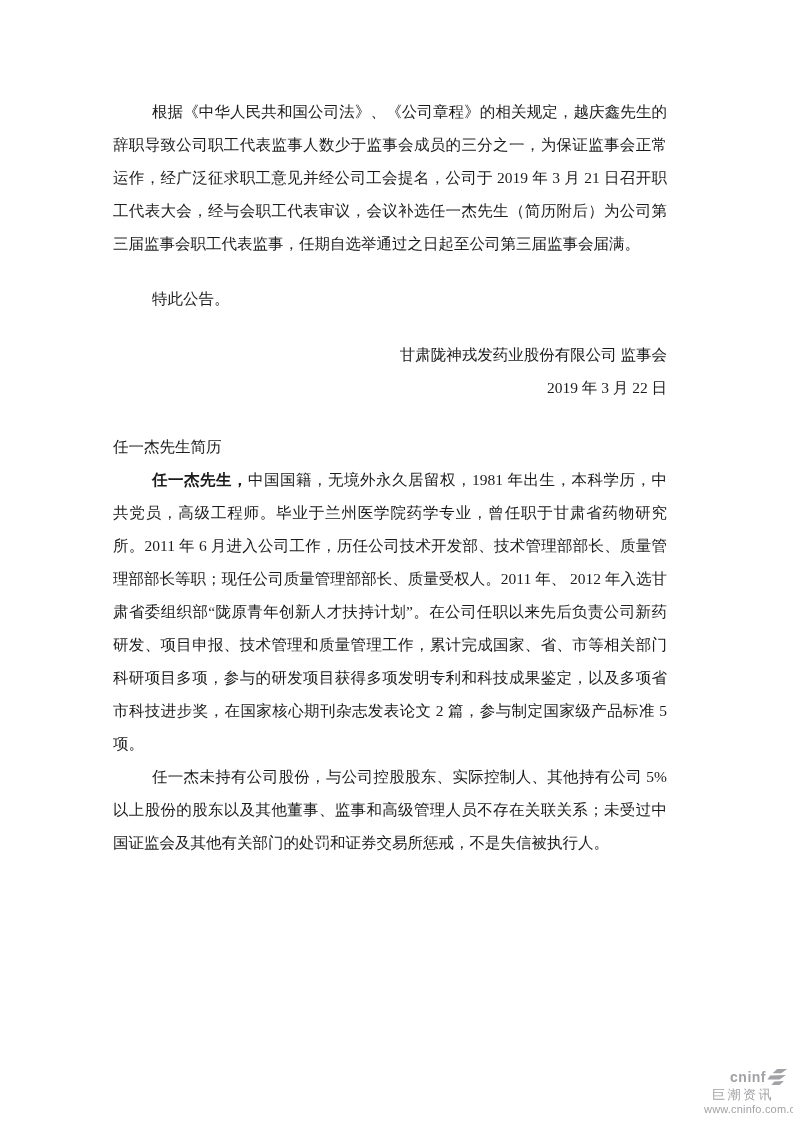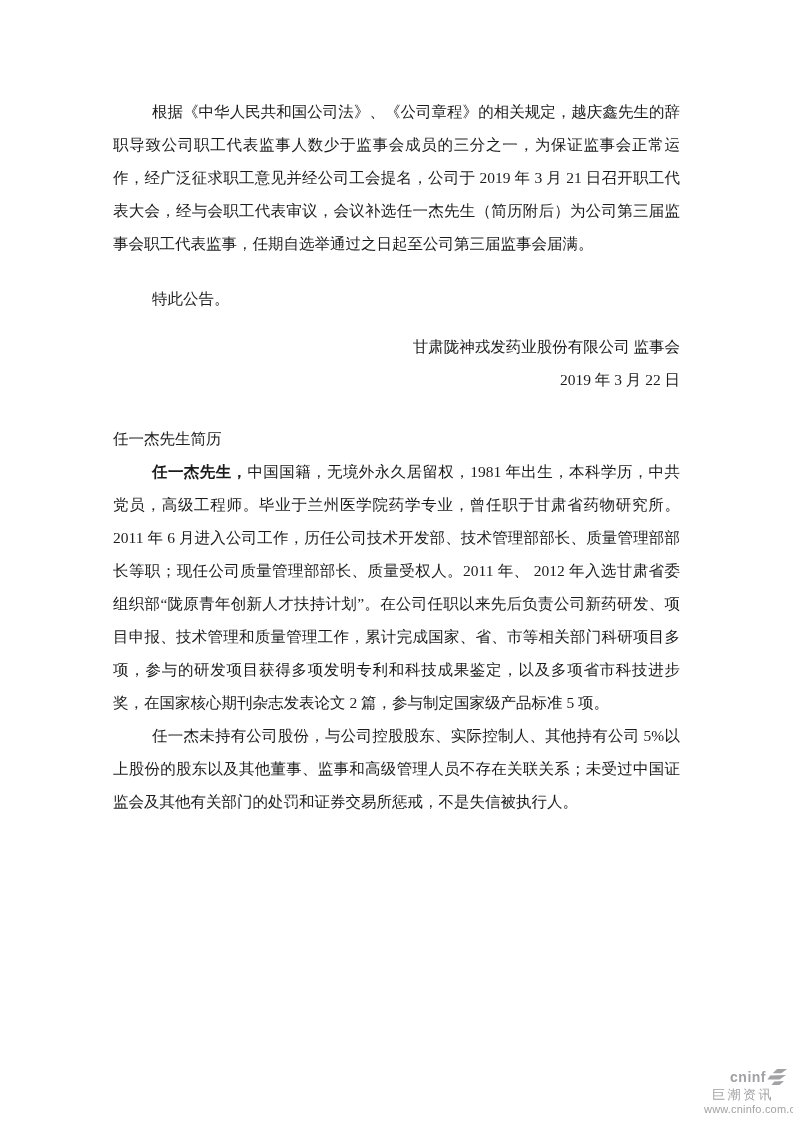--- a/index.html
+++ b/index.html
@@ -12,33 +12,33 @@
     overflow: hidden;
   }
   .page {
     position: absolute;
     inset: 0;
     background: #ffffff;
   }
   .doc {
     position: absolute;
     left: 113px;
-    right: 113px;
+    right: 126px;
     top: 0;
     font-size: 15.5px;
     line-height: 33px;
   }
   .para {
     text-align: justify;
     text-indent: 39px;
   }
   .para-first { margin-top: 95px; }
   .plain-line { text-indent: 39px; }
   .closing-line { margin-top: 22px; text-indent: 39px; }
-  .signature { margin-top: 15px; text-align: right; }
+  .signature { margin-top: 23px; text-align: right; }
   .sig-line { display: block; }
   .resume-heading {
     margin-top: 26px;
     font-weight: normal;
   }
   .lead-bold { font-weight: bold; }
   .watermark {
     position: absolute;
     right: 3px;
     bottom: 7px;

